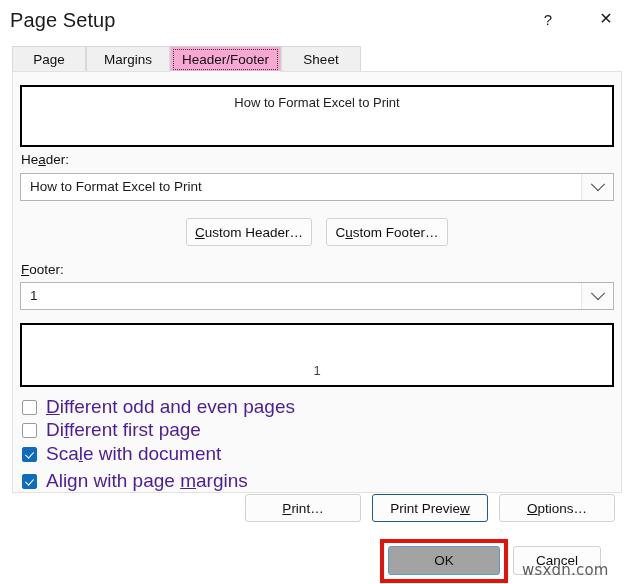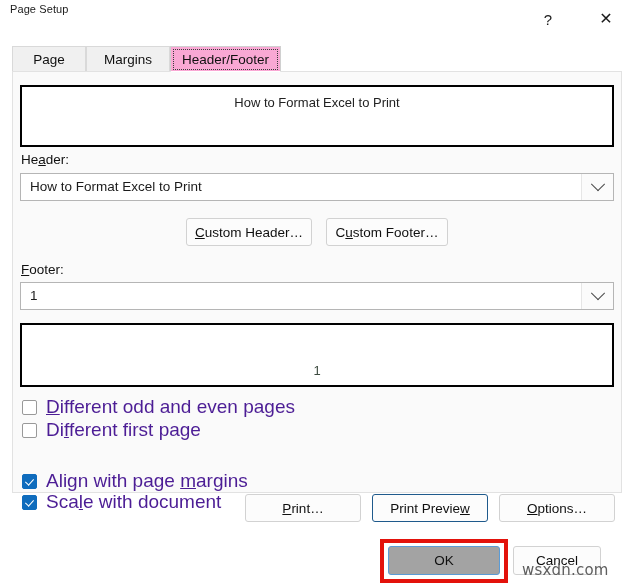--- a/index.html
+++ b/index.html
@@ -28,22 +28,22 @@
   .titlebar {
     position: absolute;
     left: 0; top: 0;
     width: 634px;
     height: 40px;
     background: #ffffff;
   }
   .title-text {
     position: absolute;
     left: 10px;
-    top: 3px;
-    font-size: 11px;
+    top: 9px;
+    font-size: 20px;
     color: #1b1b1b;
     letter-spacing: 0.1px;
     text-align: center;
   }
   .title-btn {
     position: absolute;
     top: 4px;
     width: 34px;
     height: 30px;
     display: flex;
@@ -219,21 +219,21 @@
   
   .check-row {
     position: absolute;
     left: 22px;
     height: 22px;
     display: flex;
     align-items: center;
   }
   .cr1 { top: 396px; }
   .cr2 { top: 419px; }
-  .cr3 { top: 443px; margin-top: 48px; }
+  .cr3 { top: 443px; }
   .cr4 { top: 470px; }
 
   .cbox {
     width: 15px;
     height: 15px;
     border: 1px solid #999999;
     border-radius: 2px;
     background: #ffffff;
     box-sizing: border-box;
     flex: 0 0 auto;
@@ -321,20 +321,23 @@
     <div class="tab tab-page">
       <span>Page</span>
     </div>
     <div class="tab tab-margins">
       <span>Margins</span>
     </div>
     <div class="tab tab-hf selected">
       <span>Header/Footer</span>
       <span class="focus-ring"></span>
     </div>
+    <div class="tab tab-sheet">
+      <span>Sheet</span>
+    </div>
   </div>
 
   <div class="panel"></div>
 
   <div class="preview preview-header">
     <div class="preview-header-text">How to Format Excel to Print</div>
   </div>
 
   <div class="field-label label-header"><span>He</span><span class="acc">a</span><span>der:</span></div>
 

